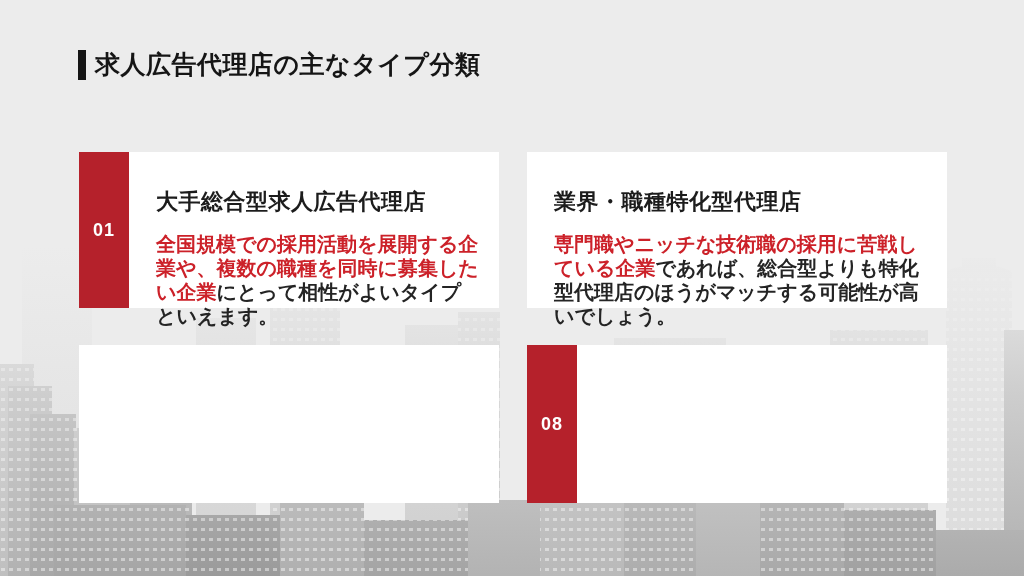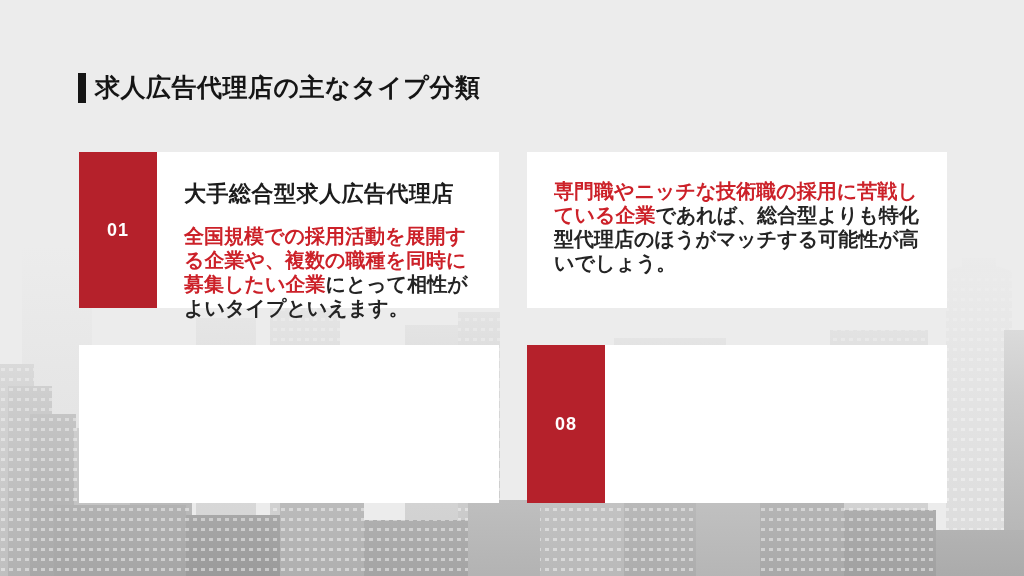--- a/index.html
+++ b/index.html
@@ -4,38 +4,38 @@
 <style>
   html,body { margin:0; padding:0; }
   .stage {
     position:relative; width:1024px; height:576px;
     background:#ececec; overflow:hidden;
     font-family:"Liberation Sans","DejaVu Sans",sans-serif;
   }
   .skyline { position:absolute; left:0; bottom:0; display:block; }
 
   
-  .slide-title { position:absolute; left:78px; top:71px; display:flex; align-items:center;justify-content:center; }
+  .slide-title { position:absolute; left:78px; top:48px; display:flex; align-items:center;justify-content:center; }
   .slide-title .bar { width:8px; height:30px; background:#151515; margin-right:9px; flex:none; }
   .slide-title h1 { margin:0; font-size:25px; font-weight:bold; color:#151515; letter-spacing:0.5px; white-space:nowrap; }
 
   
   .card { position:absolute; width:420px; background:#ffffff; display:flex; }
   .card.r1 { top:152px; height:156px; }
   .card.r2 { top:345px; height:158px; }
   .card.c1 { left:79px; }
   .card.c2 { left:527px; }
   .card-num {
-    flex:none; width:78px; background:#b5212b; color:#ffffff;
+    flex:none; width:50px; background:#b5212b; color:#ffffff;
     display:flex; align-items:center; justify-content:center;
     font-size:18px; font-weight:bold; letter-spacing:1px;
   }
   .card-content { flex:1; padding:27px 19px 0 27px; }
   .card-content h2 {
-    margin:0 0 15px; font-size:22px; font-weight:bold;
+    margin:8px 0 15px; font-size:22px; font-weight:bold;
     color:#1c1c1c; letter-spacing:0.5px; white-space:nowrap;
   }
   .card-content p {
     margin:0; font-size:20px; line-height:24px;
     font-weight:bold; color:#242424;
   }
   .seg-red { color:#cc2129; }
 </style>
 </head>
 <body>
@@ -116,20 +116,21 @@
       <span>01</span>
     </div>
     <div class="card-content">
       <h2>大手総合型求人広告代理店</h2>
       <p><span class="seg-red">全国規模での採用活動を展開する企業や、複数の職種を同時に募集したい企業</span><span>にとって相性がよいタイプといえます。</span></p>
     </div>
   </section>
 
   <section class="card r1 c2">
     <div class="card-content">
+      <h2>業界・職種特化型代理店</h2>
       <p><span class="seg-red">専門職やニッチな技術職の採用に苦戦している企業</span><span>であれば、総合型よりも特化型代理店のほうがマッチする可能性が高いでしょう。</span></p>
     </div>
   </section>
 
   <section class="card r2 c1">
   </section>
 
   <section class="card r2 c2">
     <div class="card-num">
       <span>08</span>

